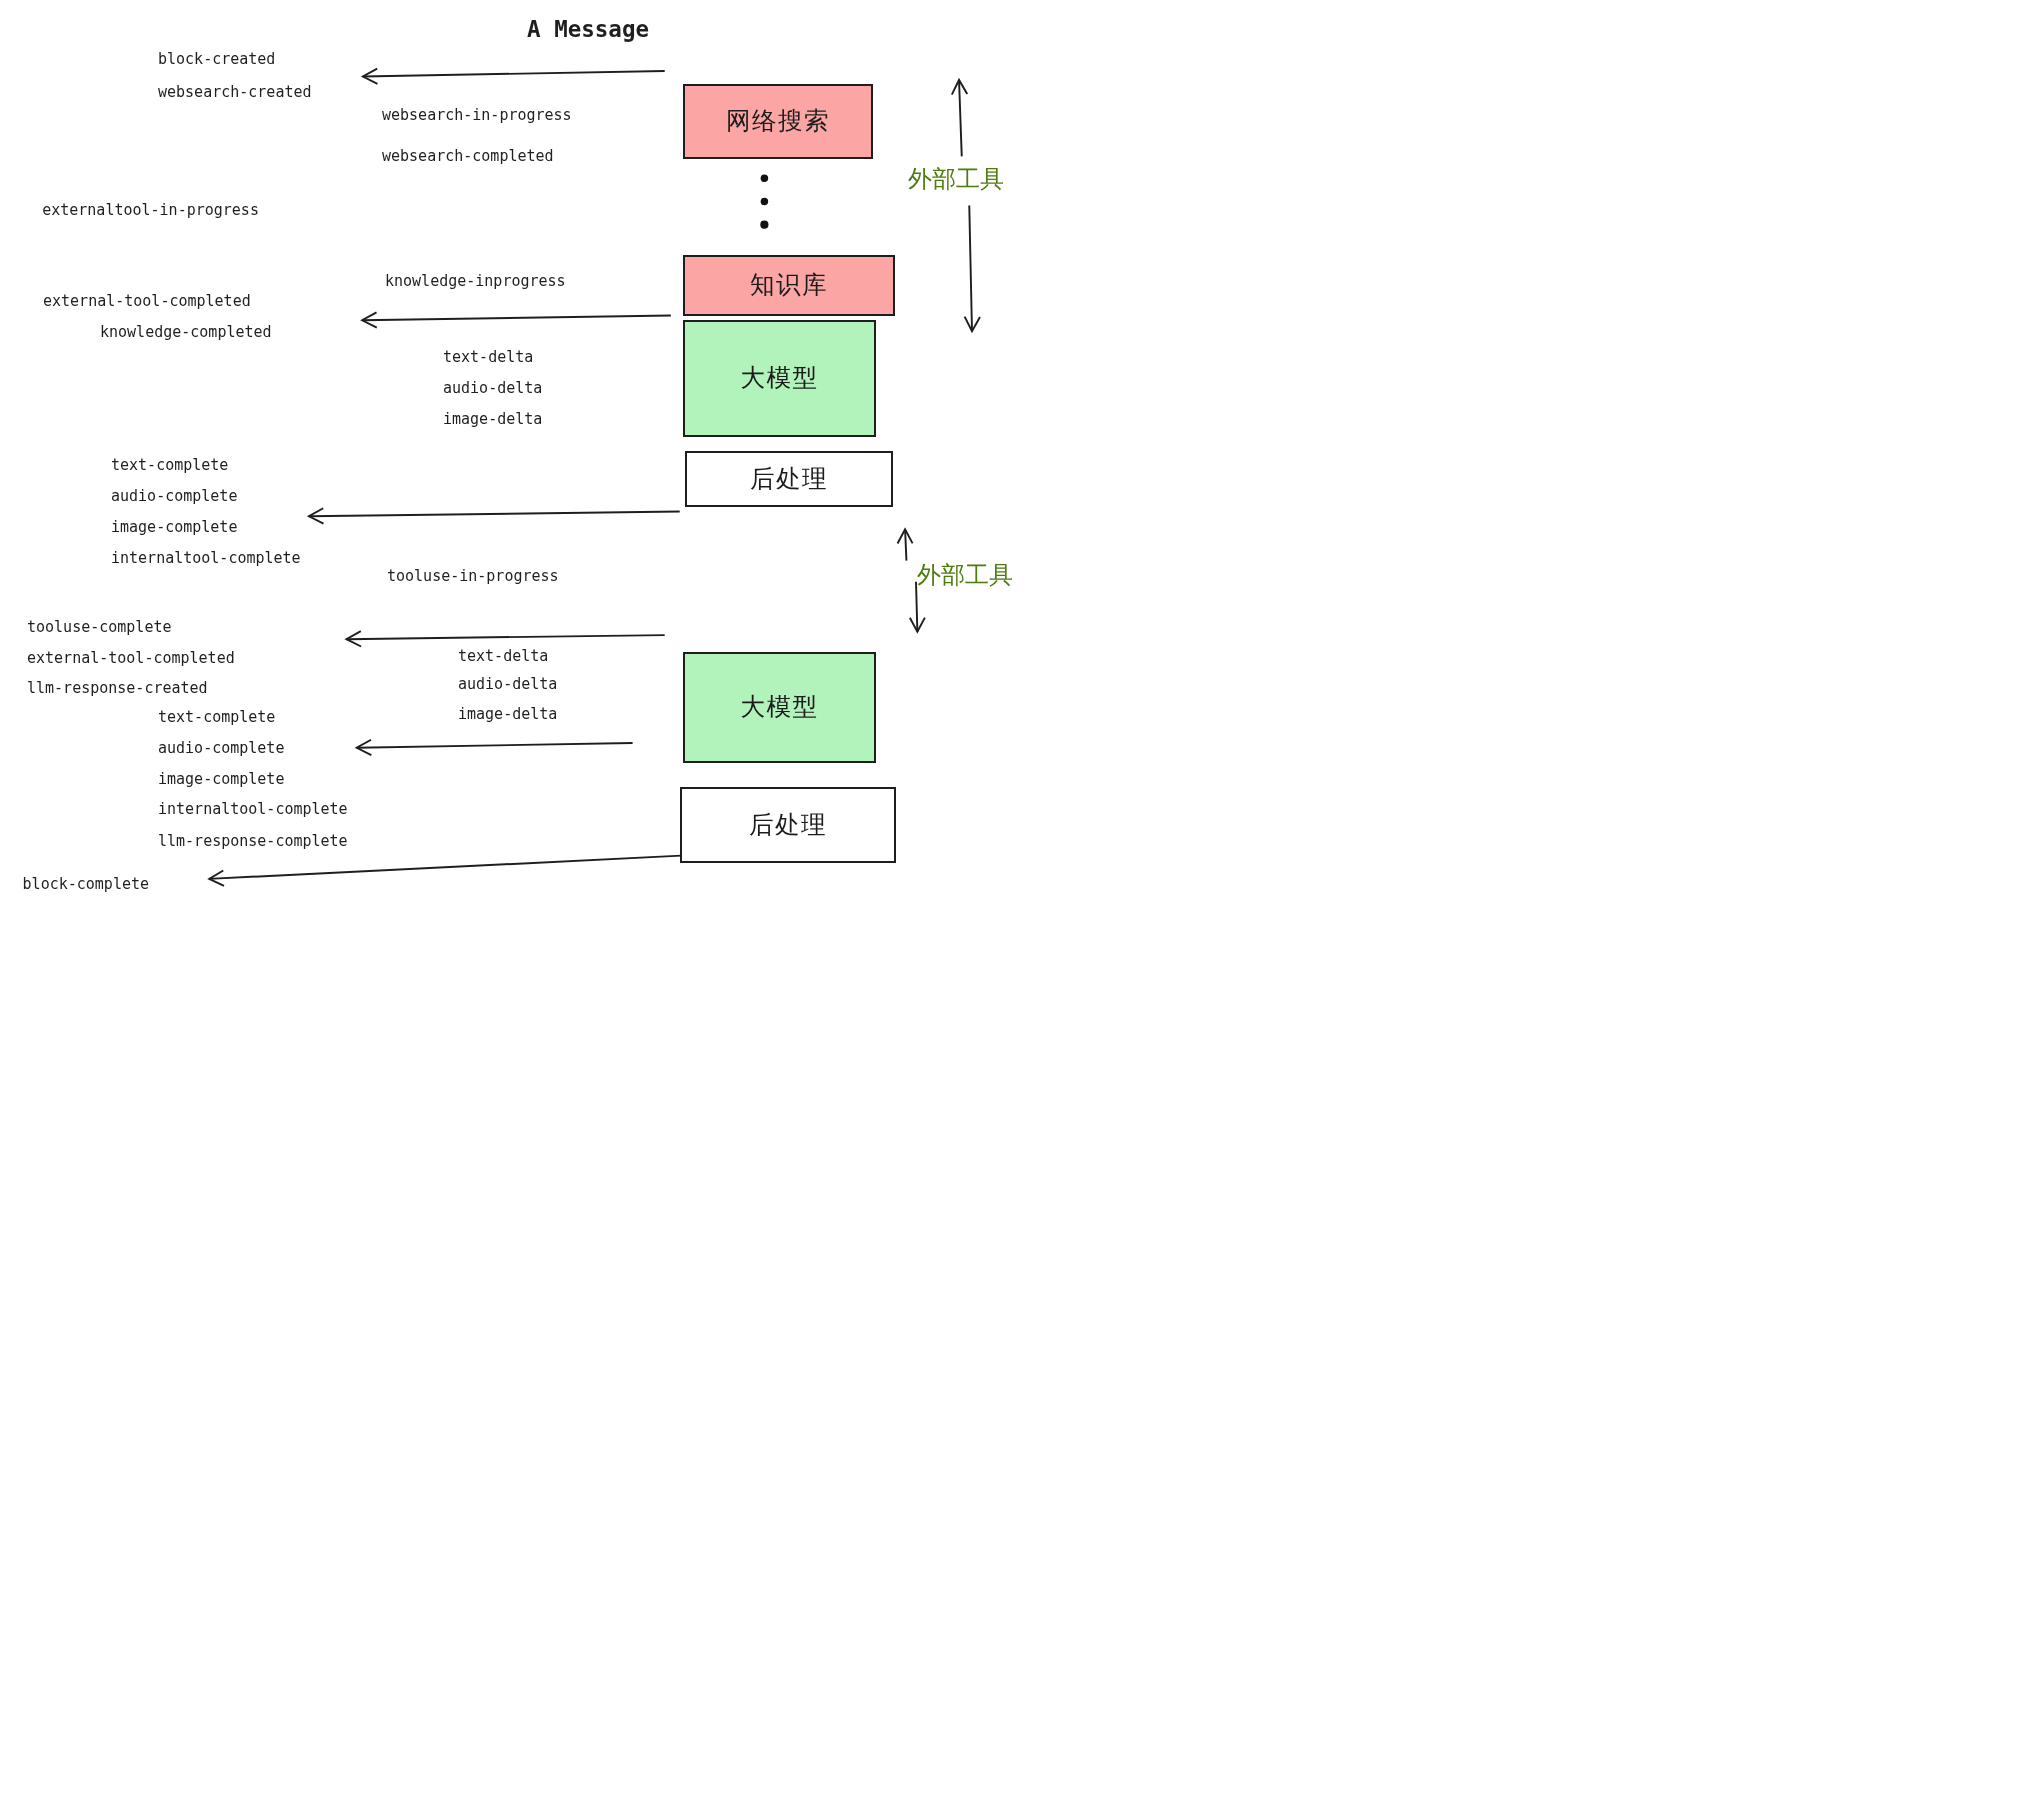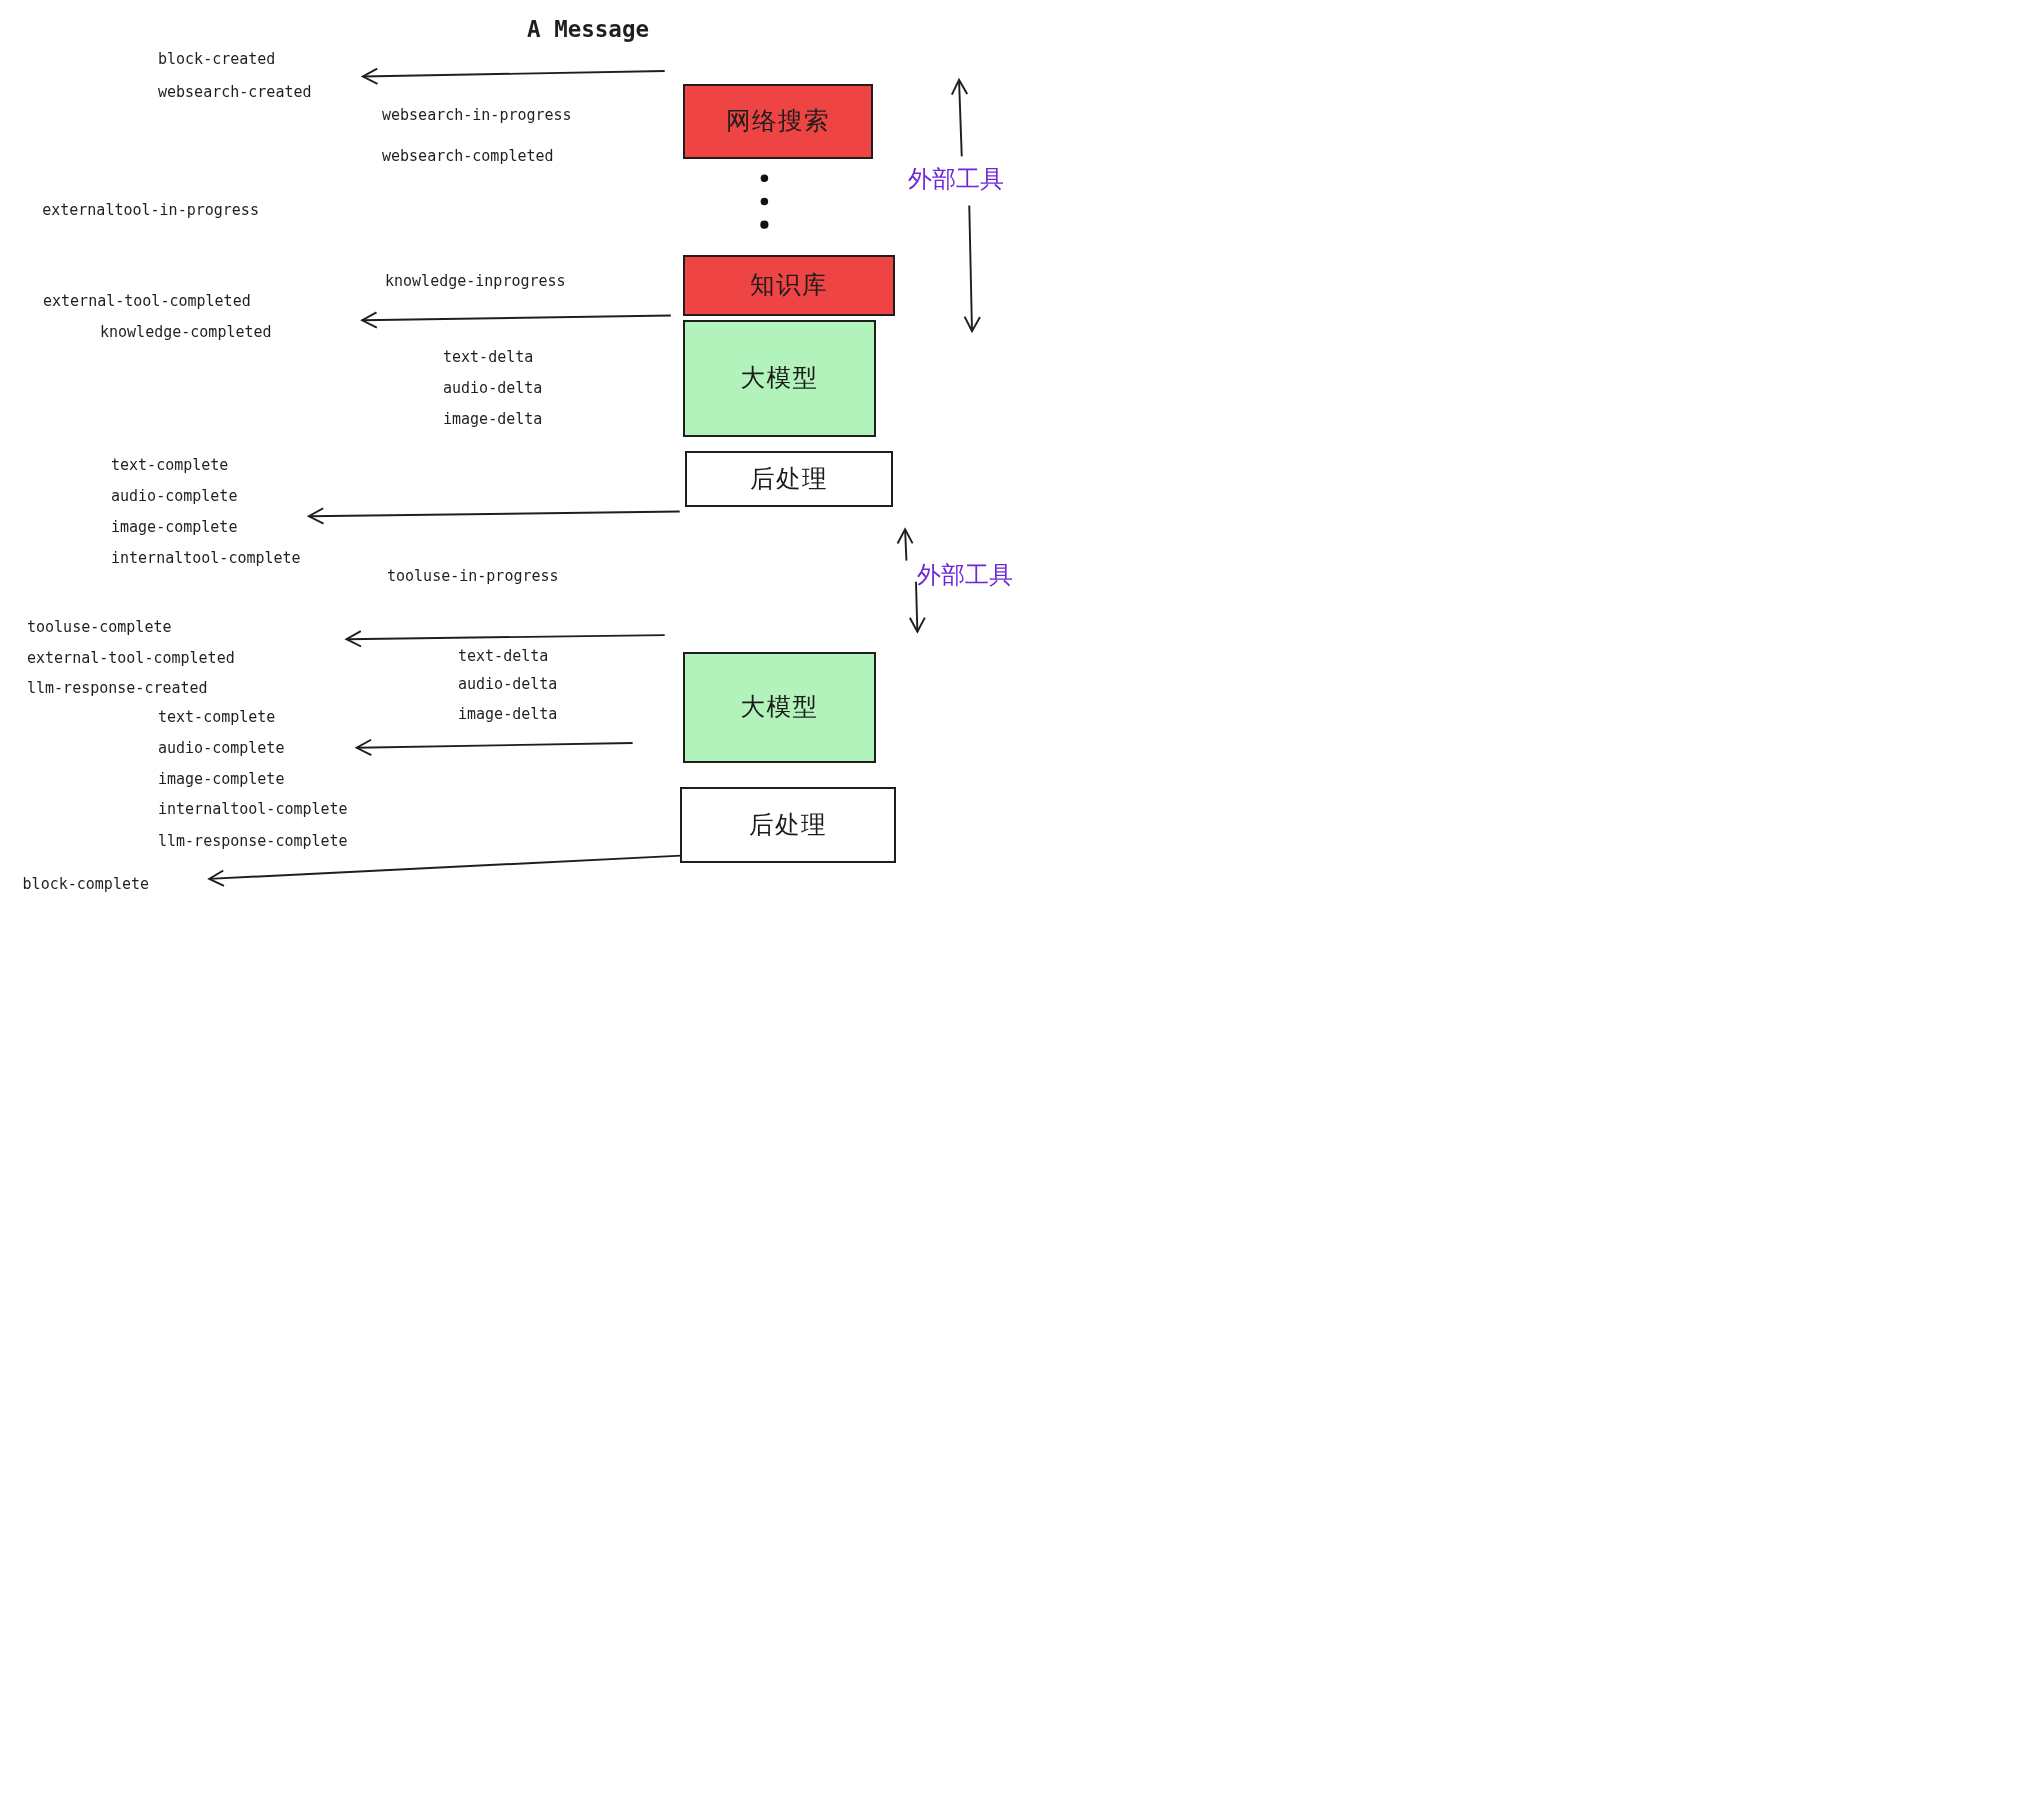--- a/index.html
+++ b/index.html
@@ -35,29 +35,29 @@
     font-family:"DejaVu Sans", "Liberation Sans", sans-serif;
     font-size:24.6px;line-height:1;
     color:#1c1c1c;
     letter-spacing:1.4px;
     white-space:nowrap;
   }
   .box .lbl.latin{
     font-family:"DejaVu Sans Mono", monospace;
     font-size:23px;font-weight:bold;letter-spacing:0;
   }
-  .pink{background:#ef4444;}
+  .pink{background:#fca5a5;}
   .green{background:#b2f2bb;}
   .yellow{background:#ffe899;}
   .white{background:#ffffff;text-align:center;}
   .side-label{
     position:absolute;
     font-family:"DejaVu Sans", "Liberation Sans", sans-serif;
     font-size:24px;line-height:1;
-    white-space:nowrap;color:#6d28d9;
+    white-space:nowrap;color:#4d7c0f;
   }
   svg.overlay{position:absolute;left:0;top:0;}
   svg .stroke{stroke:#1e1e1e;stroke-width:2.8;fill:none;}
   svg .dot{fill:#111;}
 </style>
 </head>
 <body>
 
 <div class="canvas">
 

